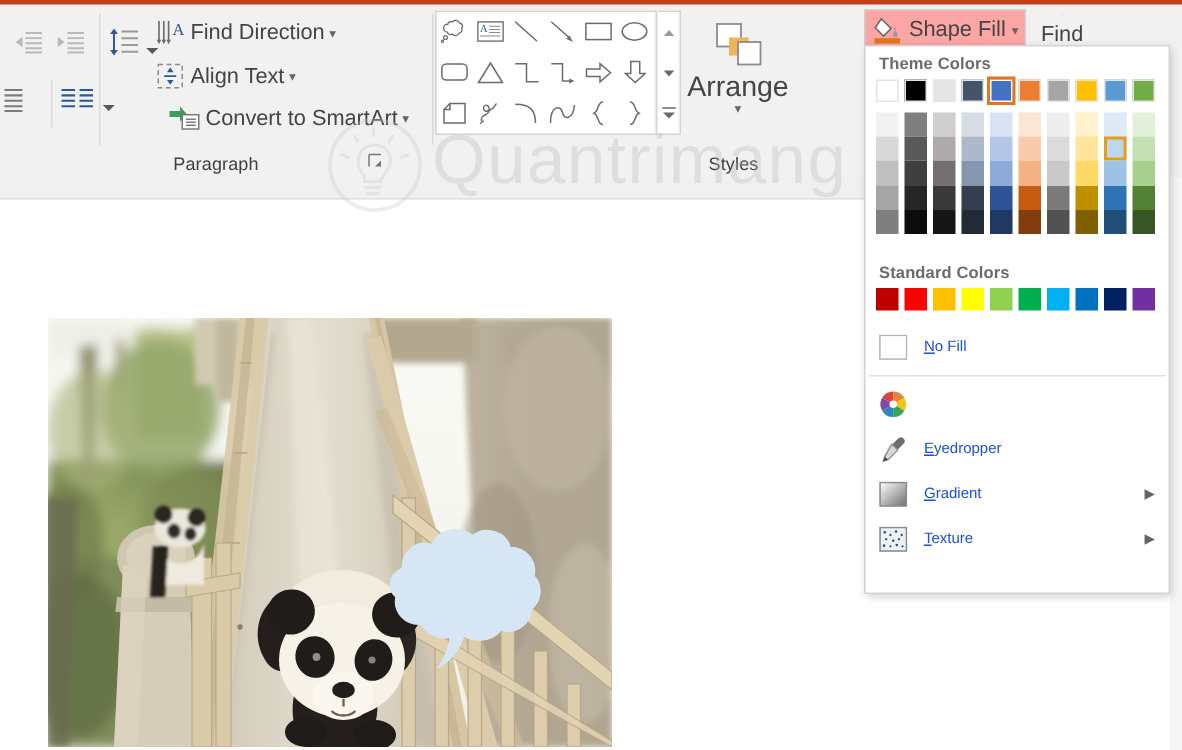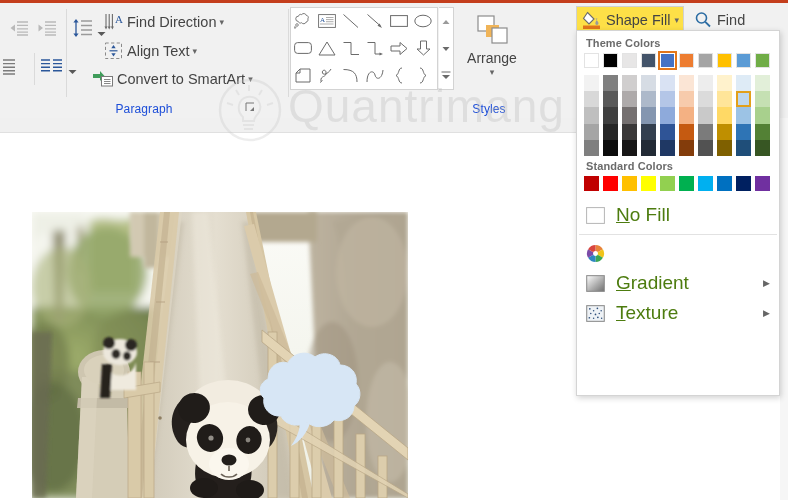--- a/index.html
+++ b/index.html
@@ -19,21 +19,21 @@
     position:absolute; left:0; top:0; width:788px; height:118px;
     background:#f1f1f1;
     border-top:3px solid #c43e1c;
     overflow:hidden;
   }
   #ribbon-inner { position:absolute; left:0; top:0; width:788px; height:115px; }
 
   .grp { position:absolute; top:0; height:115px; }
   .grp-label {
     position:absolute; bottom:2px; width:100%; text-align:center;
-    font-size:12px; color:#1d4ed8; letter-spacing:.1px;
+    font-size:12px; color:#404040; letter-spacing:.1px;
   }
   .grp-sep {
     position:absolute; top:6px; height:88px; width:1px; background:#dadada;
   }
   .dialog-launcher {
     position:absolute; bottom:3px; width:13px; height:13px;
     color:#666; font-size:10px; line-height:13px; text-align:center;
   }
 
   
@@ -63,32 +63,32 @@
     position:absolute; left:0; width:13px; height:27px;
     display:flex; align-items:center; justify-content:center;
     font-size:8px; color:#555;
   }
 
   
   .tall-btn {
     position:absolute; top:6px; width:62px; height:86px;
     display:flex; flex-direction:column; align-items:center;
   }
-  .tall-btn .tlabel { font-size:14px; color:#444; text-align:center; line-height:15px; }
+  .tall-btn .tlabel { font-size:19px; color:#444; text-align:center; line-height:15px; }
 
   
   #grp-editing { left:690px; width:98px; }
   .edit-item {
-    position:absolute; left:4px; display:flex; align-items:center; gap:5px; height:22px;
+    position:absolute; left:4px; display:flex; align-items:center; gap:5px; height:22px;flex-direction:column;
   }
 
   
   #shape-fill-btn {
     position:absolute; left:576px; top:3px; width:108px; height:28px;
-    background:#fde047; border:1px solid #d0d0d0; border-bottom:1px solid #f1f1f1;
+    background:#fca5a5; border:1px solid #d0d0d0; border-bottom:1px solid #f1f1f1;
     display:flex; align-items:center; padding-left:5px; gap:4px;
     z-index:40;
   }
 
   
   #doc-area {
     position:absolute; left:0; top:118px; width:788px; height:382px;
     background:#ffffff;
   }
   #doc-top-strip {
@@ -121,21 +121,21 @@
   .sw {
     position:absolute; width:15px; height:15px; border:1px solid #e3e3e3;
   }
   .sw.sel { outline:2px solid #e2761a; outline-offset:0px; border-color:#fff; }
   .sw.sel2 { border:2px solid #e2a01a; }
 
   .menu-row {
     display:flex; align-items:center; height:30px; padding-left:8px; gap:11px;
     cursor:default;
   }
-  .menu-row .mlabel { font-size:19px; color:#4d7c0f;text-align:right; }
+  .menu-row .mlabel { font-size:10px; color:#1d4ed8;text-align:right; }
   .menu-row .mlabel u { text-decoration:underline; }
   .menu-ico {
     width:20px; height:20px; display:flex; align-items:center; justify-content:center;
     flex:0 0 20px;
   }
   .menu-sep { height:1px; background:#e2e2e2; margin:3px 2px; }
   .submenu-arrow { margin-left:auto; margin-right:9px; font-size:9px; color:#666; }
 
   
   #watermark {
@@ -240,21 +240,21 @@
         <svg width="20" height="20" viewBox="0 0 20 20">
           <rect x="1.5" y="2" width="16" height="15.5" fill="none" stroke="#8a8a8a" stroke-width="1" stroke-dasharray="3.2 2.4"></rect>
           <path d="M9.5 4 L7.3 7.2 L11.7 7.2 Z" fill="#2b579a"></path>
           <path d="M9.5 15.5 L7.3 12.3 L11.7 12.3 Z" fill="#2b579a"></path>
           <path d="M5.5 9.8h8" stroke="#2b579a" stroke-width="1.2"></path>
         </svg>
         <span class="ribbon-label">Align Text</span>
         <span class="caret">▾</span>
       </div>
 
-      <div class="big-item" style="left:92px; top:64px;">
+      <div class="big-item" style="left:112px; top:64px;">
         <svg width="22" height="18" viewBox="0 0 22 18">
           <path d="M1 4 L8 4 L8 1 L12.5 6 L8 11 L8 8 L1 8 Z" fill="#3f9c5a"></path>
           <rect x="9.5" y="6.5" width="11" height="9.5" fill="#fff" stroke="#7a7a7a" stroke-width="1"></rect>
           <g stroke="#7a7a7a" stroke-width="0.9">
             <path d="M12 9.5h6.5M12 11.5h6.5M12 13.5h6.5"></path>
           </g>
         </svg>
         <span class="ribbon-label">Convert to SmartArt</span>
         <span class="caret">▾</span>
       </div>
@@ -702,21 +702,21 @@
       <div class="sw" title="#171616" style="left: 38px; top: 86.8px; background: rgb(23, 22, 22); border: none; height: 16.2px; width: 15px;"></div>
       <div class="sw" title="#222a35" style="left: 57px; top: 86.8px; background: rgb(34, 42, 53); border: none; height: 16.2px; width: 15px;"></div>
       <div class="sw" title="#1f3864" style="left: 76px; top: 86.8px; background: rgb(31, 56, 100); border: none; height: 16.2px; width: 15px;"></div>
       <div class="sw" title="#833c0b" style="left: 95px; top: 86.8px; background: rgb(131, 60, 11); border: none; height: 16.2px; width: 15px;"></div>
       <div class="sw" title="#525252" style="left: 114px; top: 86.8px; background: rgb(82, 82, 82); border: none; height: 16.2px; width: 15px;"></div>
       <div class="sw" title="#7f6000" style="left: 133px; top: 86.8px; background: rgb(127, 96, 0); border: none; height: 16.2px; width: 15px;"></div>
       <div class="sw" title="#1f4e79" style="left: 152px; top: 86.8px; background: rgb(31, 78, 121); border: none; height: 16.2px; width: 15px;"></div>
       <div class="sw" title="#375623" style="left: 171px; top: 86.8px; background: rgb(55, 86, 35); border: none; height: 16.2px; width: 15px;"></div>
     </div>
 
-  <div class="menu-head" style="padding-top:4px;">Standard Colors</div>
+  <div class="menu-head" style="padding-top:20px;">Standard Colors</div>
   <div class="swatch-grid" id="standard-grid" style="height:20px;">
       <div class="sw" title="#c00000" style="left: 0px; top: 0px; background: rgb(192, 0, 0); border: none;"></div>
       <div class="sw" title="#ff0000" style="left: 19px; top: 0px; background: rgb(255, 0, 0); border: none;"></div>
       <div class="sw" title="#ffc000" style="left: 38px; top: 0px; background: rgb(255, 192, 0); border: none;"></div>
       <div class="sw" title="#ffff00" style="left: 57px; top: 0px; background: rgb(255, 255, 0); border: none;"></div>
       <div class="sw" title="#92d050" style="left: 76px; top: 0px; background: rgb(146, 208, 80); border: none;"></div>
       <div class="sw" title="#00b050" style="left: 95px; top: 0px; background: rgb(0, 176, 80); border: none;"></div>
       <div class="sw" title="#00b0f0" style="left: 114px; top: 0px; background: rgb(0, 176, 240); border: none;"></div>
       <div class="sw" title="#0070c0" style="left: 133px; top: 0px; background: rgb(0, 112, 192); border: none;"></div>
       <div class="sw" title="#002060" style="left: 152px; top: 0px; background: rgb(0, 32, 96); border: none;"></div>
@@ -743,20 +743,30 @@
           <path d="M10 10 L17.8 14.5 A9 9 0 0 1 10 19 Z" fill="#3aa655"></path>
           <path d="M10 10 L10 19 A9 9 0 0 1 2.2 14.5 Z" fill="#2e86c1"></path>
           <path d="M10 10 L2.2 14.5 A9 9 0 0 1 2.2 5.5 Z" fill="#7b4ca8"></path>
           <path d="M10 10 L2.2 5.5 A9 9 0 0 1 10 1 Z" fill="#d9453f"></path>
           <circle cx="10" cy="10" r="2.6" fill="#fff"></circle>
         </g>
       </svg>
     </span>
   </div>
 
+  <div class="menu-row">
+    <span class="menu-ico">
+      <svg width="19" height="19" viewBox="0 0 20 20">
+        <path d="M13.5 2.5 A2.6 2.6 0 0 1 17.2 6.2 L13 10.4 L9.3 6.7 Z" fill="#6e6e6e"></path>
+        <path d="M9 6.4 L13.2 10.6 L6.4 17.4 L3 18.5 L4.1 15 Z" fill="#d8d8d8" stroke="#8a8a8a" stroke-width="0.9"></path>
+        <path d="M4.1 15 L3 18.5 L6.4 17.4 Z" fill="#4a4a4a"></path>
+      </svg>
+    </span>
+    <span class="mlabel"><u>E</u>yedropper</span>
+  </div>
 
 
   <div class="menu-row">
     <span class="menu-ico">
       <svg width="19" height="17" viewBox="0 0 20 18">
         <defs>
             <linearGradient id="grd1" x1="0" y1="0" x2="1" y2="1">
           <stop offset="0" stop-color="#ffffff"></stop>
               <stop offset="1" stop-color="#6e6e6e"></stop>
         </linearGradient>

